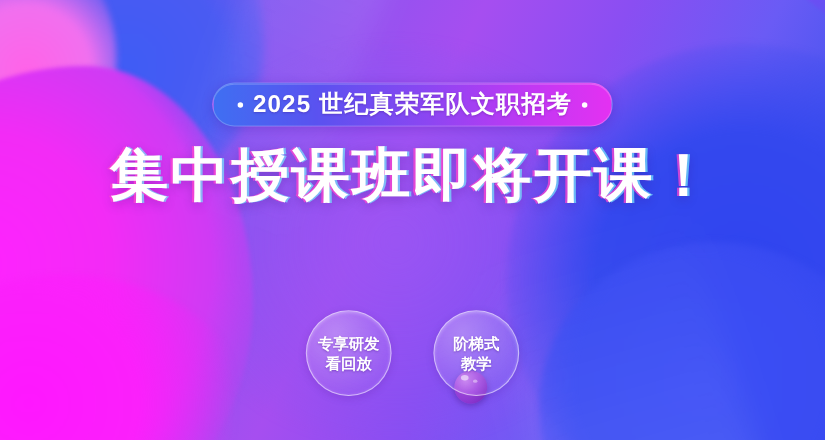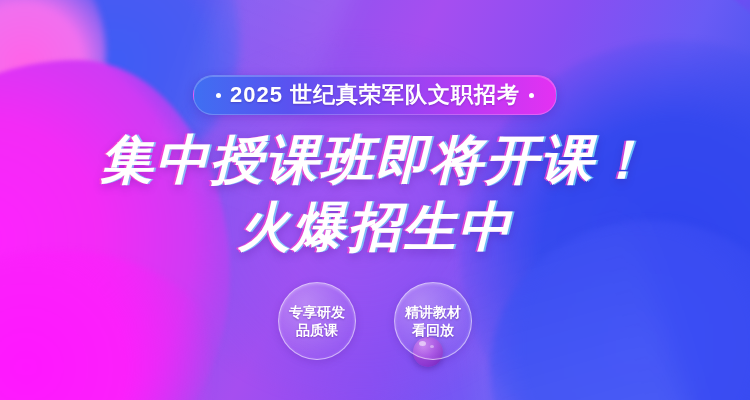--- a/index.html
+++ b/index.html
@@ -209,21 +209,20 @@
     font-weight: bold;
     letter-spacing: 1px;
     white-space: nowrap;
     text-shadow: 0 1px 2px rgba(60,10,120,0.30);
   }
 
   
   .headline {
     color: #ffffff;
     font-weight: bold;
-    font-style: italic;
     white-space: nowrap;
     line-height: 1;
     letter-spacing: 2px;
     text-shadow:
       -2px 0 0 rgba(255,70,210,0.75),
        2px 0 0 rgba(120,235,255,0.70),
        0 3px 10px rgba(60,10,120,0.30);
   }
   .headline-1 {
     margin-top: 18px;
@@ -297,33 +296,32 @@
   <div class="content">
 
     <div class="pill">
       <span class="pill-dot"></span>
       <span class="pill-text">2025 世纪真荣军队文职招考</span>
       <span class="pill-dot"></span>
     </div>
 
     <div class="headline headline-1">集中授课班即将开课！</div>
 
-    <div class="headline headline-2">火爆招生中</div>
   </div>
 
   <div class="badges">
+
 
     <div class="badge">
       <span class="badge-line">专享研发</span>
-      <span class="badge-line">品质课</span>
-    </div>
-
-    <div class="badge">
-      <span class="badge-line">精讲教材</span>
       <span class="badge-line">看回放</span>
     </div>
 
 
 
+    <div class="badge">
+      <span class="badge-line">阶梯式</span>
+      <span class="badge-line">教学</span>
+    </div>
 
   </div>
 
 </div>
 
 </body></html>

